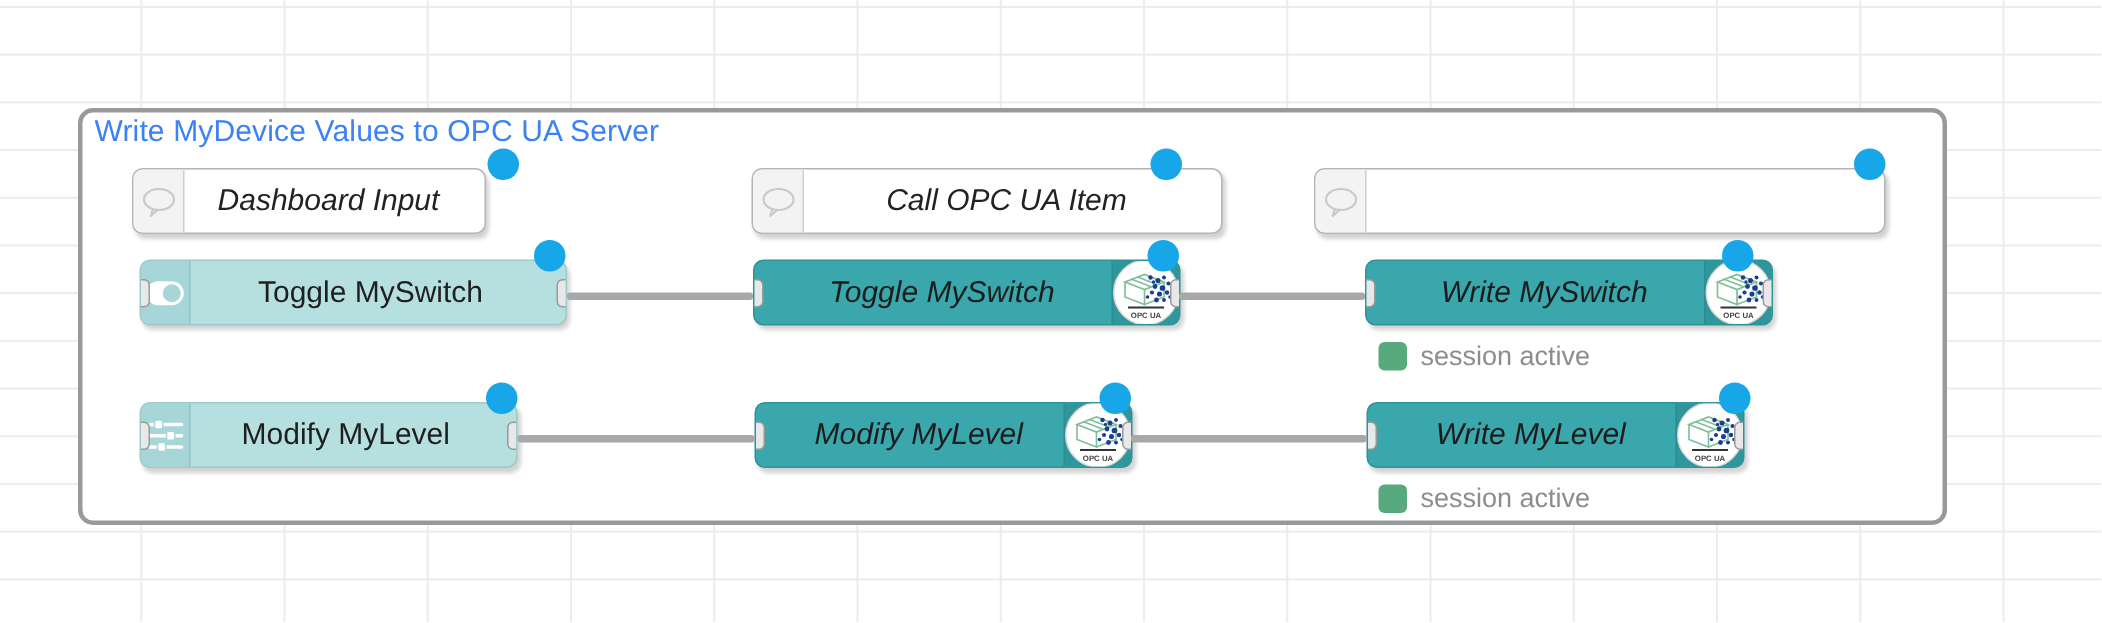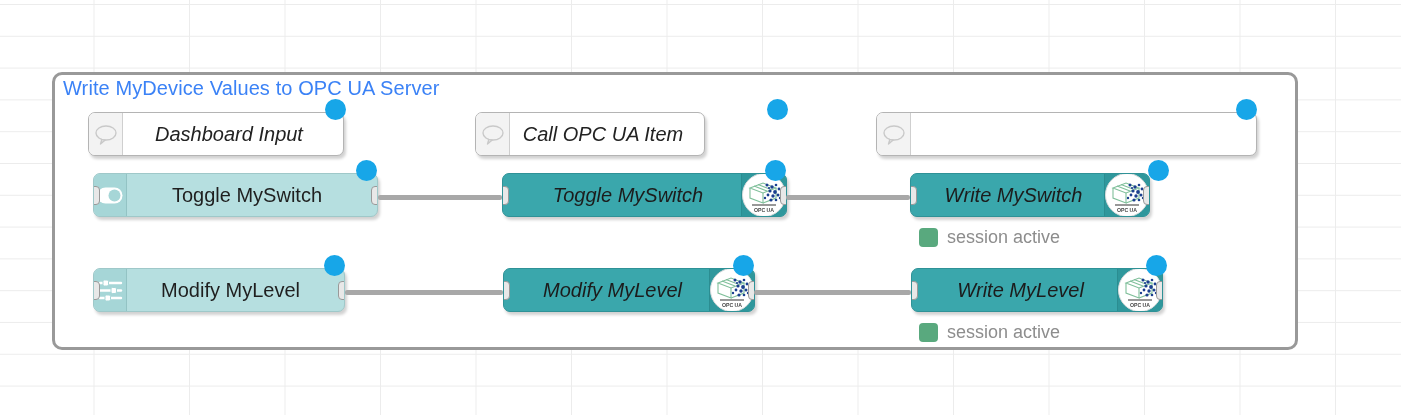--- a/index.html
+++ b/index.html
@@ -213,32 +213,32 @@
 
   <div class="flow-group">
     <div class="group-label">Write MyDevice Values to OPC UA Server</div>
   </div>
 
   <div class="wire" style="left:378px; top:195px; width:124px;"></div>
   <div class="wire" style="left:786px; top:195px; width:124px;"></div>
   <div class="wire" style="left:345px; top:290px; width:158px;"></div>
   <div class="wire" style="left:754px; top:290px; width:157px;"></div>
 
-  <div class="node comment node-shadow" style="left:88px; top:112px; width:256px;">
+  <div class="node comment node-shadow" style="left:88px; top:112px; width:236px;">
     <div class="icon-panel">
       <svg class="speech-icon" viewBox="0 0 24 21" fill="none" stroke="#c9c9c9" stroke-width="1.4">
         <ellipse cx="12" cy="9" rx="10" ry="7"></ellipse>
         <path d="M8 15 L6.5 20 L11.5 15.6" stroke-linejoin="round" fill="none"></path>
       </svg>
     </div>
     <div class="node-label">Dashboard Input</div>
   </div>
   <div class="blue-dot" style="left:325px; top:99px;"></div>
 
-  <div class="node comment node-shadow" style="left:475px; top:112px; width:230px;">
+  <div class="node comment node-shadow" style="left:501px; top:112px; width:314px;">
     <div class="icon-panel">
       <svg class="speech-icon" viewBox="0 0 24 21" fill="none" stroke="#c9c9c9" stroke-width="1.4">
         <ellipse cx="12" cy="9" rx="10" ry="7"></ellipse>
         <path d="M8 15 L6.5 20 L11.5 15.6" stroke-linejoin="round" fill="none"></path>
       </svg>
     </div>
     <div class="node-label">Call OPC UA Item</div>
   </div>
   <div class="blue-dot" style="left:767px; top:99px;"></div>
 
@@ -294,21 +294,21 @@
             <circle cx="26" cy="14" r="1.1"></circle>
         </g>
         <line x1="9" y1="31" x2="33" y2="31" stroke="#333333" stroke-width="1.2"></line>
         <text x="21" y="38" font-family="Liberation Sans, sans-serif" font-size="5.2" fill="#444444" text-anchor="middle" font-weight="bold">OPC UA</text>
       </svg>
     </div>
     <div class="port out"></div>
   </div>
   <div class="blue-dot" style="left:765px; top:160px;"></div>
 
-  <div class="node opcua node-shadow" style="left:910px; top:173px; width:240px;">
+  <div class="node opcua node-shadow" style="left:910px; top:173px; width:272px;">
     <div class="port in"></div>
     <div class="node-label">Write MySwitch</div>
     <div class="icon-panel-right">
       <svg class="opcua-logo" viewBox="0 0 42 42">
         <circle cx="21" cy="21" r="20.5" fill="#ffffff"></circle>
         <g stroke="#7fbf9a" stroke-width="1.1" fill="none">
           <path d="M7 14 L20 9 L33 14 L20 19 Z"></path>
           <path d="M7 14 L7 24 L20 29 L20 19"></path>
           <path d="M33 14 L33 24 L20 29"></path>
           <path d="M11 12 L24 17 M15 10.5 L28 15.5"></path>

